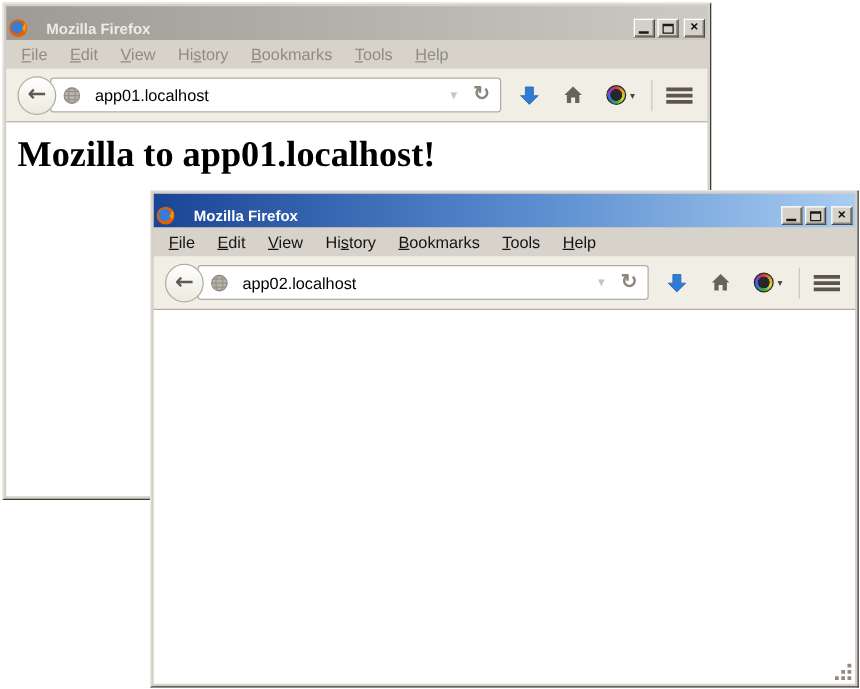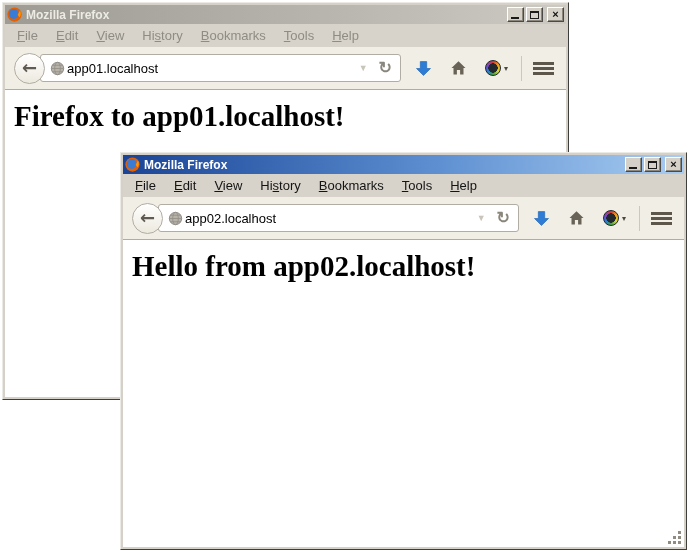--- a/index.html
+++ b/index.html
@@ -7,21 +7,21 @@
           font-family:"Liberation Sans",sans-serif;}
 
   
   .window{position:absolute;width:567px;height:398px;box-sizing:border-box;background:#d5d1c8;
           border:1px solid;border-color:#eceae4 #3e3e3c #3e3e3c #eceae4;padding:2px;
           display:flex;flex-direction:column;}
   .win-back{left:2px;top:2px;z-index:1;}
   .win-front{left:120px;top:152px;z-index:2;}
 
   
-  .titlebar{flex:0 0 19px;display:flex;align-items:center;gap:4px;padding:0 2px 0 2px;}
+  .titlebar{flex:0 0 19px;display:flex;align-items:center;gap:15px;padding:8px 2px 0 2px;}
   .win-front .titlebar{background:linear-gradient(90deg,#1a4496 0%,#5c8ed0 55%,#a9cdf2 100%);color:#ffffff;}
   .win-back  .titlebar{background:linear-gradient(90deg,#9d9b93 0%,#b6b4ac 55%,#cccac2 100%);color:#ecebe4;}
   .title-text{flex:1;font-size:12px;font-weight:bold;white-space:nowrap;overflow:hidden;}
   .app-icon{width:15px;height:15px;flex:0 0 15px;}
   .window-controls{display:flex;gap:2px;}
   .wbtn{width:17px;height:15px;box-sizing:border-box;background:#d5d1c8;position:relative;
         border:1px solid;border-color:#ffffff #4c4a46 #4c4a46 #ffffff;
         box-shadow:inset -1px -1px 0 #8b877c;display:flex;align-items:center;justify-content:center;padding:0;}
   .wbtn-close{margin-left:2px;}
   .glyph-min{position:absolute;left:3px;bottom:2px;width:8px;height:2px;background:#1a1a1a;}
@@ -37,21 +37,21 @@
   
   .toolbar{flex:0 0 43px;background:#f1eee5;border-bottom:1px solid #b2ac9c;
            display:flex;align-items:center;padding:0 12px 0 9px;box-sizing:border-box;}
   .back-btn{width:31px;height:31px;border-radius:50%;border:1px solid #b1ada4;
             background:linear-gradient(#ffffff,#ece9de);display:flex;align-items:center;
             justify-content:center;position:relative;z-index:1;flex:0 0 31px;box-sizing:border-box;}
   .back-glyph{font-weight:bold;font-size:18px;color:#5f5a52;margin-top:-2px;font-family:"DejaVu Sans",sans-serif;}
   .urlbar{flex:1;height:28px;box-sizing:border-box;margin-left:-5px;background:#ffffff;
           border:1px solid #b1ada4;border-radius:3px;display:flex;align-items:center;padding:0 8px 0 9px;}
   .globe-svg{width:15px;height:15px;flex:0 0 15px;}
-  .url-text{font-size:13px;color:#000;margin-left:2px;white-space:nowrap;}
+  .url-text{font-size:13px;color:#000;margin-left:11px;white-space:nowrap;}
   .url-spacer{flex:1;}
   .url-drop{font-size:9px;color:#c9c5ba;line-height:1;}
   .reload{font-size:16px;font-weight:bold;color:#8a867c;margin-left:11px;line-height:1;}
   .tool-icons{display:flex;align-items:center;margin-left:14px;}
   .dl-svg{width:17px;height:17px;}
   .home-svg{width:17px;height:16px;margin-left:18px;}
   .orb{width:16px;height:16px;border-radius:50%;margin-left:18px;border:1px solid #22262c;box-sizing:border-box;
        background:radial-gradient(circle at 50% 50%, #23272e 0 46%, rgba(0,0,0,0) 49%),
                   conic-gradient(#d43a2a,#e6a32a,#d9d92e,#3aa53a,#2a7ad4,#8a3ad4,#d43a2a);}
   .addon-caret{font-size:8px;color:#4e493f;margin-left:3px;}
@@ -128,21 +128,21 @@
         </svg>
         <span class="orb"></span>
         <span class="addon-caret">▾</span>
         <span class="sep"></span>
         <span class="burger-wrap">
             <span class="burger-bar"></span>
           </span>
       </div>
     </div>
     <div class="content">
-      <h1 class="page-heading">Firefox to app01.localhost!</h1>
+      <h1 class="page-heading">Mozilla to app01.localhost!</h1>
     </div>
   </div>
 
   <div class="window win-front">
     <div class="titlebar">
       <svg class="app-icon" viewBox="0 0 16 16">
         <circle cx="8" cy="8" r="7.6" fill="#e66000"></circle>
         <circle cx="7.2" cy="7.4" r="5.3" fill="#3a7bd5"></circle>
         <path d="M13.8 3.6c1.4 2.2 1.2 5.4-.3 7.4l-2.2-2.4z" fill="#ff9500"></path>
       </svg>
@@ -195,18 +195,17 @@
         </svg>
         <span class="orb"></span>
         <span class="addon-caret">▾</span>
         <span class="sep"></span>
         <span class="burger-wrap">
             <span class="burger-bar"></span>
           </span>
       </div>
     </div>
     <div class="content">
-      <h1 class="page-heading">Hello from app02.localhost!</h1>
       <span class="grip"></span>
     </div>
   </div>
 
 </div>
 
 </body></html>

